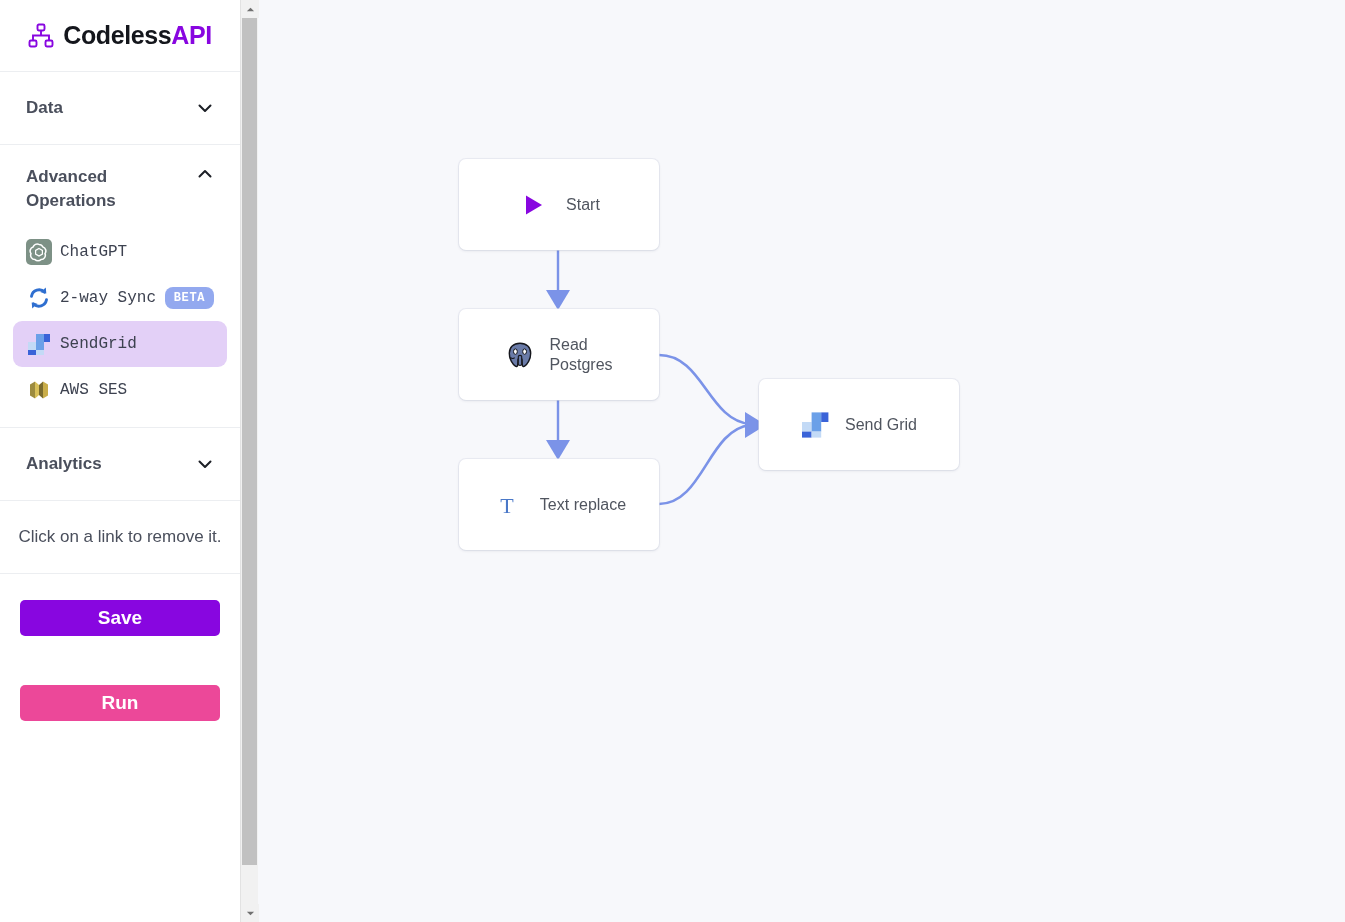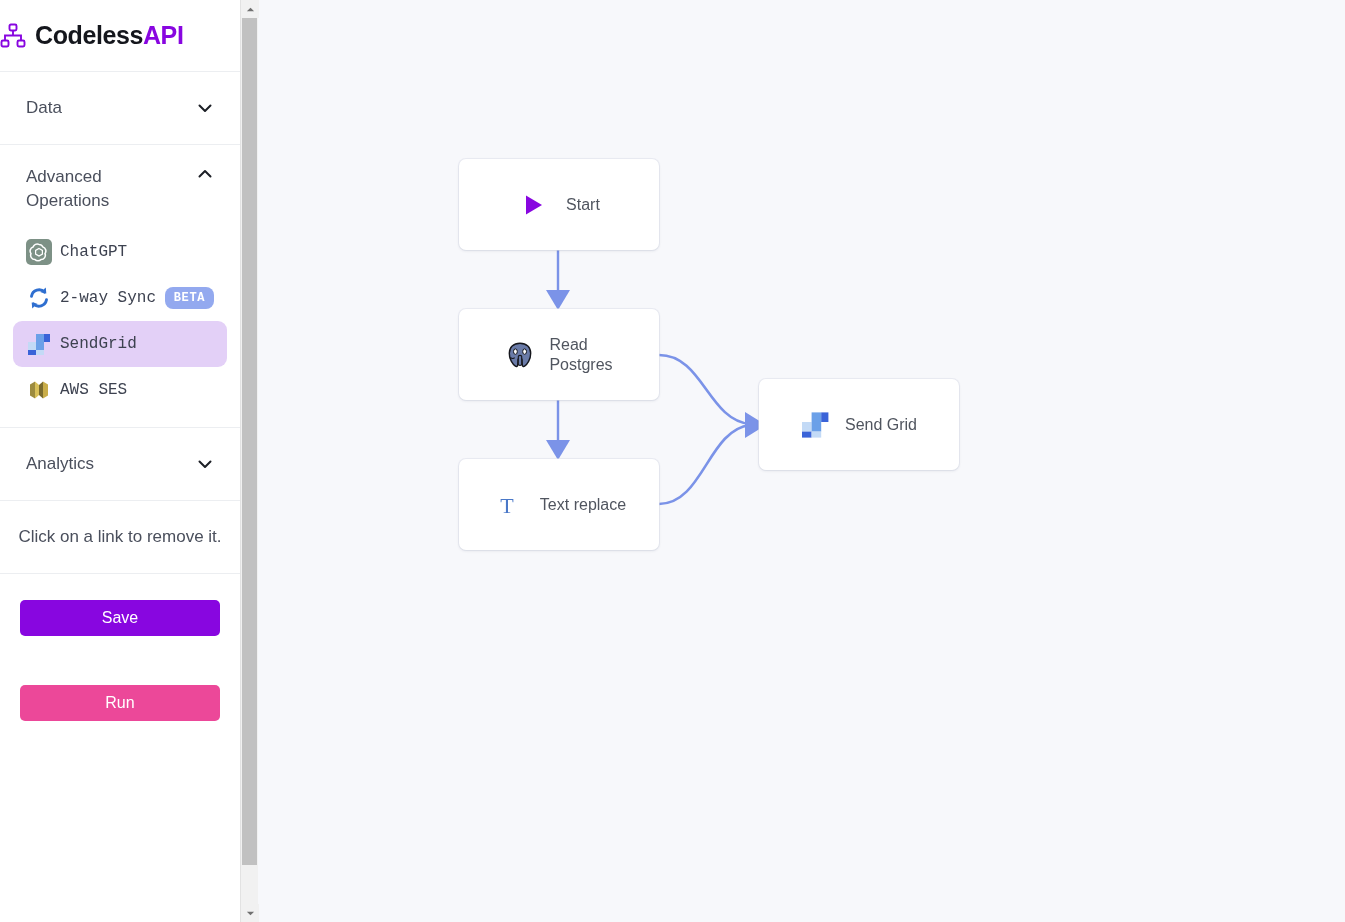--- a/index.html
+++ b/index.html
@@ -15,41 +15,41 @@
   #sidebar {
     width: 240px; height: 922px;
     background: #ffffff;
     display: flex; flex-direction: column;
     flex: 0 0 240px;
     position: relative;
     overflow: hidden;
   }
   .brand {
     height: 72px;
-    display: flex; align-items: center; 
+    display: flex; align-items: center; justify-content: center;
     gap: 9px;
     border-bottom: 1px solid #eceef1;
   }
   .brand-icon { width: 26px; height: 26px; display: block; }
   .brand-text {
     font-size: 25px; font-weight: 700; letter-spacing: -0.4px;
     white-space: nowrap;
   }
   .brand-text .b1 { color: #14161c; }
   .brand-text .b2 { color: #8806e0; }
 
   .section {
     border-bottom: 1px solid #eceef1;
     padding: 20px 26px 20px 26px;
     min-height: 73px;
     display: flex; align-items: center; justify-content: space-between;
     cursor: pointer;
   }
   .section-label {
-    font-size: 17px; color: #4a4f5c; line-height: 1.4;
+    font-size: 17px; color: #4a4f5c; line-height: 1.4; font-weight: bold;
   }
   .chev { width: 18px; height: 18px; flex: 0 0 18px; }
 
   .ops-group { border-bottom: 1px solid #eceef1; padding-bottom: 14px; }
   .ops-head {
     padding: 20px 26px 6px 26px;
     display: flex; align-items: flex-start; justify-content: space-between;
   }
   .ops-head .section-label { max-width: 150px; }
 
@@ -76,21 +76,21 @@
   .hint {
     border-bottom: 1px solid #eceef1;
     padding: 26px 12px;
     font-size: 17px; color: #4a4f5c; text-align: center;
   }
 
   .btn-wrap { padding: 26px 20px 0 20px; }
   .btn {
     display: block; width: 100%; height: 36px;
     border: none; border-radius: 5px;
-    font-size: 16px; font-weight: 400; color: #ffffff;
+    font-size: 19px; font-weight: 700; color: #ffffff;
     cursor: pointer; font-family: inherit;
   }
   .btn-save { background: #8806e0; }
   .btn-run { background: #ec4899; text-align: center; }
 
   
   #scrollbar {
     position: absolute; left: 240px; top: 0;
     width: 18px; height: 922px;
     background: #f1f1f1;

